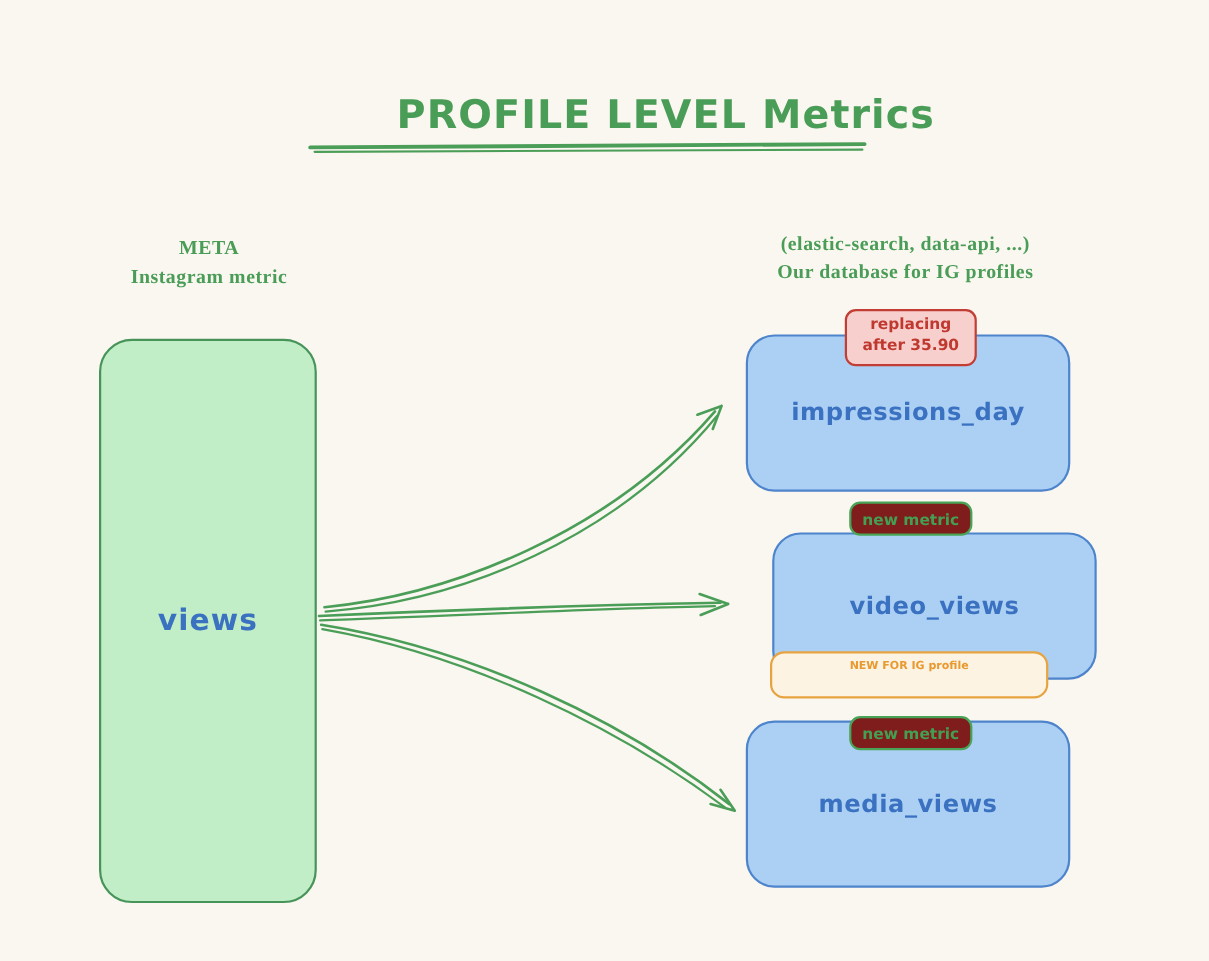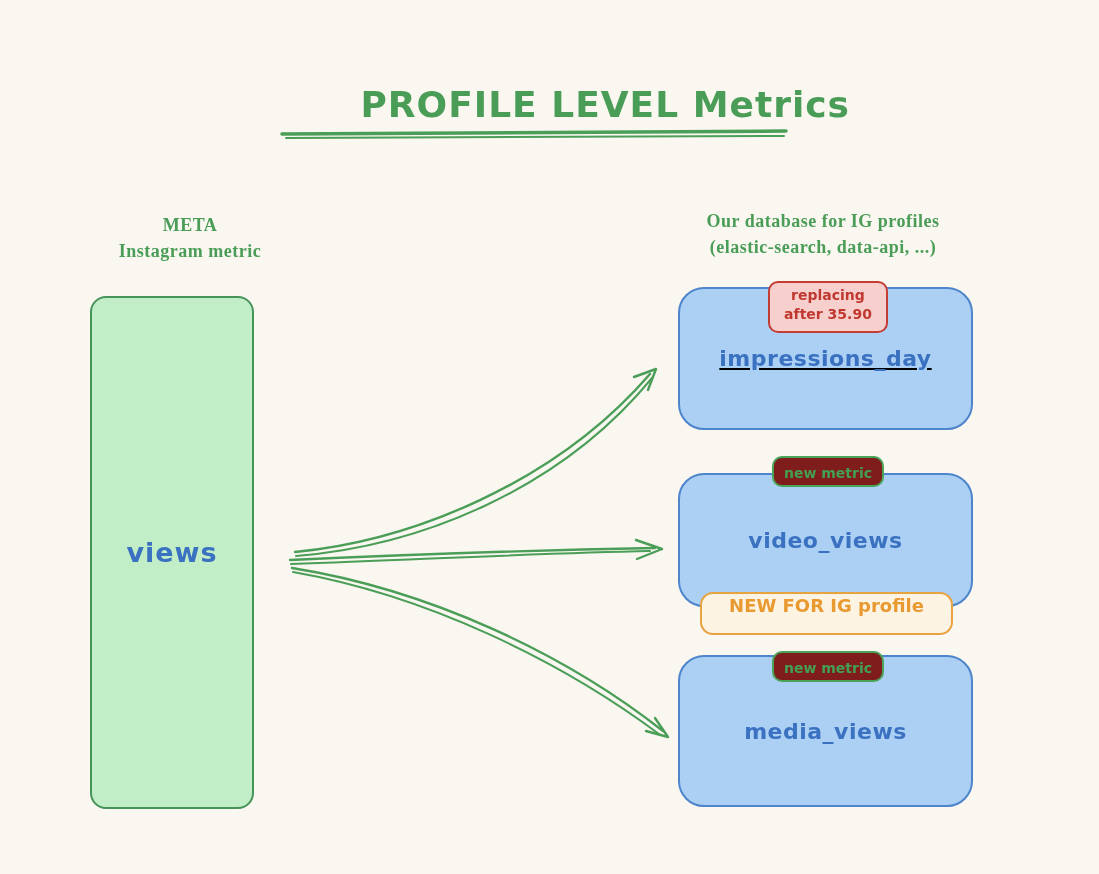--- a/index.html
+++ b/index.html
@@ -35,24 +35,24 @@
     line-height: 26px;
     letter-spacing: 0.5px;
     color: #4a9d57;
     font-family: Liberation Serif, serif;
   }
   .col-header.left  { left: 40px;  top: 212px; width: 300px; }
   .col-header.right { left: 662px; top: 208px; width: 322px; }
 
   
   .source-node {
-    left: 90px; top: 296px; width: 164px; height: 513px;
+    left: 90px; top: 308px; width: 198px; height: 513px;
     background: #c1eec6;
     border: 2px solid #47945a;
-    border-radius: 16px;
+    border-radius: 30px;
     display: flex;
     align-items: center;
     justify-content: center;
     box-sizing: border-box;
   }
   .source-node .node-label {
     font-size: 27px;
     font-weight: 700;
     letter-spacing: 1px;
     color: #3a71c1;
@@ -68,22 +68,22 @@
     align-items: center;
     justify-content: center;
     box-sizing: border-box;
   }
   .target-node .node-label {
     font-size: 22px;
     font-weight: 700;
     letter-spacing: 0.5px;
     color: #3a71c1;
   }
-  .node-impressions { top: 287px; height: 143px; text-decoration: underline; }
-  .node-video      { top: 473px; height: 134px; }
+  .node-impressions { top: 304px; height: 143px; }
+  .node-video      { top: 484px; height: 134px; margin-left: 24px; }
   .node-media      { top: 655px; height: 152px; }
 
   
   .badge {
     box-sizing: border-box;
     text-align: center;
     font-weight: 700;
     font-size: 14px;
     line-height: 19px;
     border-radius: 10px;
@@ -107,21 +107,21 @@
   .badge.green.media { left: 772px; top: 651px; }
 
   
   .note {
     left: 700px; top: 592px; width: 253px; height: 43px;
     box-sizing: border-box;
     background: #fdf3e2;
     border: 2px solid #e7a33f;
     border-radius: 13px;
     text-align: center;
-    font-size: 18px;
+    font-size: 10px;
     font-weight: 700;
     line-height: 19px;
     padding-top: 2px;
     color: #e8992f;
     z-index: 3;
   }
 
   
   svg.arrows {
     position: absolute;
@@ -140,22 +140,22 @@
 
 <div class="canvas">
 
   <div class="abs title">PROFILE LEVEL Metrics</div>
 
   <div class="abs col-header left">
     <div>META</div>
     <div>Instagram metric</div>
   </div>
   <div class="abs col-header right">
+    <div>(elastic-search, data-api, ...)</div>
     <div>Our database for IG profiles</div>
-    <div>(elastic-search, data-api, ...)</div>
   </div>
 
   <svg class="arrows" width="1099" height="874" viewBox="0 0 1099 874">
     <g>
       <path d="M282,134 L786,131" stroke-width="3.5"></path>
       <path d="M286,138 L784,136" stroke-width="2"></path>
     </g>
     <g>
       <path d="M295,552 C410,541 555,484 650,374" stroke-width="2.4"></path>
       <path d="M296,556 C420,546 560,490 652,378" stroke-width="2"></path>

